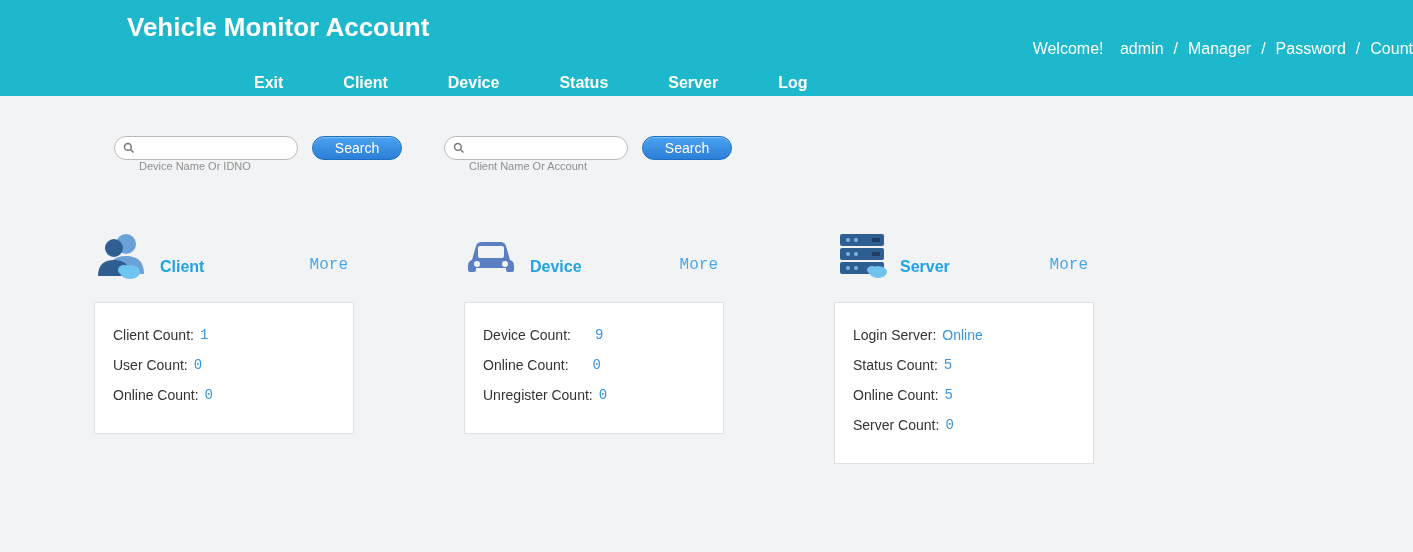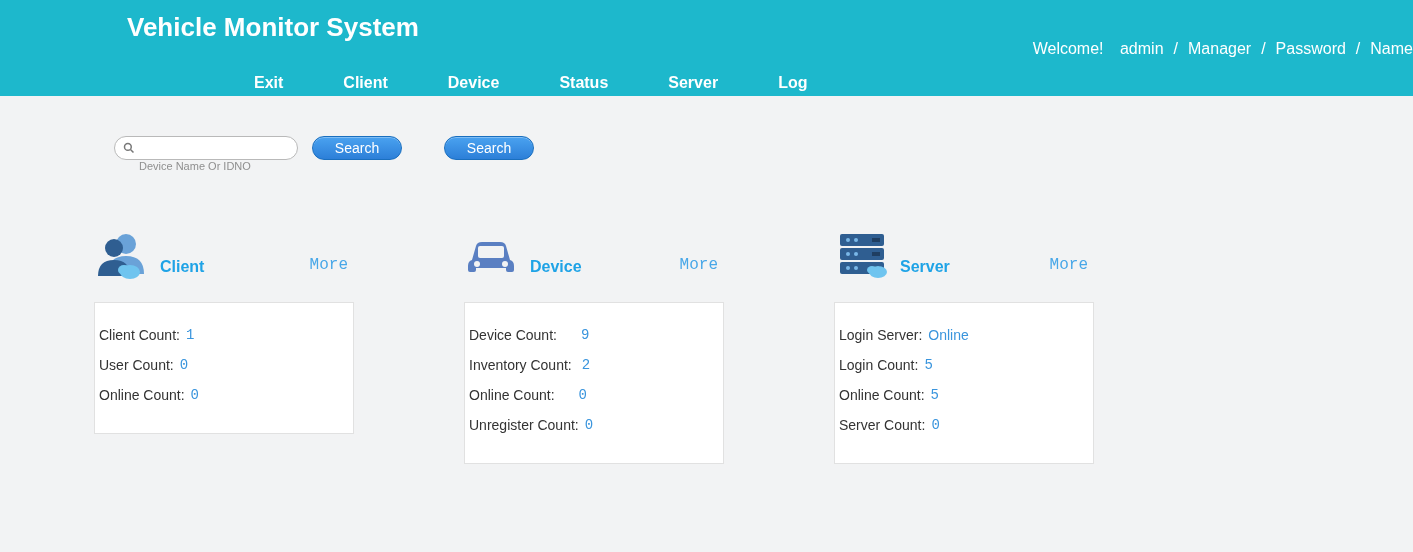--- a/index.html
+++ b/index.html
@@ -115,21 +115,21 @@
     bottom: 8px;
     color: #48a7e8;
     font-family: "Courier New", monospace;
     font-size: 16px;
     cursor: pointer;
   }
   .card-body {
     margin-top: 20px;
     border: 1px solid #e1e1e1;
     background: #fff;
-    padding: 24px 18px 30px 4px;
+    padding: 24px 18px 30px 18px;
     font-size: 14px;
     color: #333;
   }
   .card-body .row {
     display: flex;
     align-items: center;
     margin-bottom: 14px;
   }
   .card-body .row:last-child { margin-bottom: 0; }
   .card-body .label { color: #333; white-space: nowrap; }
@@ -138,31 +138,31 @@
     font-family: "Courier New", monospace;
     font-size: 14px;
     margin-left: 6px;
   }
   .client-icon svg, .device-icon svg, .server-icon svg { display:block; }
 </style>
 </head>
 <body>
 
 <div class="header">
-  <div class="title">Vehicle Monitor System</div>
+  <div class="title">Vehicle Monitor Account</div>
   <div class="user-bar">
     <span>Welcome!</span>
     <span>&nbsp;</span>
     <span class="link">admin</span>
     <span class="sep">/</span>
     <span class="link">Manager</span>
     <span class="sep">/</span>
     <span class="link">Password</span>
     <span class="sep">/</span>
-    <span class="link">Name</span>
+    <span class="link">Count</span>
   </div>
   <div class="nav">
     <span class="item">Exit</span>
     <span class="item">Client</span>
     <span class="item">Device</span>
     <span class="item">Status</span>
     <span class="item">Server</span>
     <span class="item">Log</span>
   </div>
 </div>
@@ -170,20 +170,27 @@
 <div class="search-row">
   <div class="search-pill">
     <svg class="mag" viewBox="0 0 16 16">
         <circle cx="6.5" cy="6.5" r="4.5" fill="none" stroke="#777" stroke-width="2"></circle>
         <line x1="10" y1="10" x2="14" y2="14" stroke="#777" stroke-width="2"></line>
       </svg>
     <input type="text" placeholder="Device Name Or IDNO" style="">
   </div>
   <button class="btn-search">Search</button>
   <div class="gap-spacer"></div>
+  <div class="search-pill">
+    <svg class="mag" viewBox="0 0 16 16">
+        <circle cx="6.5" cy="6.5" r="4.5" fill="none" stroke="#777" stroke-width="2"></circle>
+        <line x1="10" y1="10" x2="14" y2="14" stroke="#777" stroke-width="2"></line>
+      </svg>
+    <input type="text" placeholder="Client Name Or Account" style="">
+  </div>
   <button class="btn-search">Search</button>
 </div>
 
 <div class="cards">
 
   <div class="card-wrap">
     <div class="card-head">
       <span class="hicon client-icon">
         <svg width="54" height="54" viewBox="0 0 54 54">
           <g>
@@ -225,24 +232,20 @@
           <circle cx="41" cy="36" r="3" fill="#f2f3f4"></circle>
         </svg>
       </span>
       <span class="htitle">Device</span>
       <span class="more">More</span>
     </div>
     <div class="card-body">
       <div class="row">
         <span class="label">Device Count:</span>
         <span class="val" style="margin-left:24px">9</span>
-      </div>
-      <div class="row">
-        <span class="label">Inventory Count:</span>
-        <span class="val" style="margin-left:10px">2</span>
       </div>
       <div class="row">
         <span class="label">Online Count:</span>
         <span class="val" style="margin-left:24px">0</span>
       </div>
       <div class="row">
         <span class="label">Unregister Count:</span>
         <span class="val">0</span>
       </div>
     </div>
@@ -270,21 +273,21 @@
       </span>
       <span class="htitle">Server</span>
       <span class="more">More</span>
     </div>
     <div class="card-body">
       <div class="row">
         <span class="label">Login Server:</span>
         <span class="val" style="font-family:Arial;">Online</span>
       </div>
       <div class="row">
-        <span class="label">Login Count:</span>
+        <span class="label">Status Count:</span>
         <span class="val">5</span>
       </div>
       <div class="row">
         <span class="label">Online Count:</span>
         <span class="val">5</span>
       </div>
       <div class="row">
         <span class="label">Server Count:</span>
         <span class="val">0</span>
       </div>

